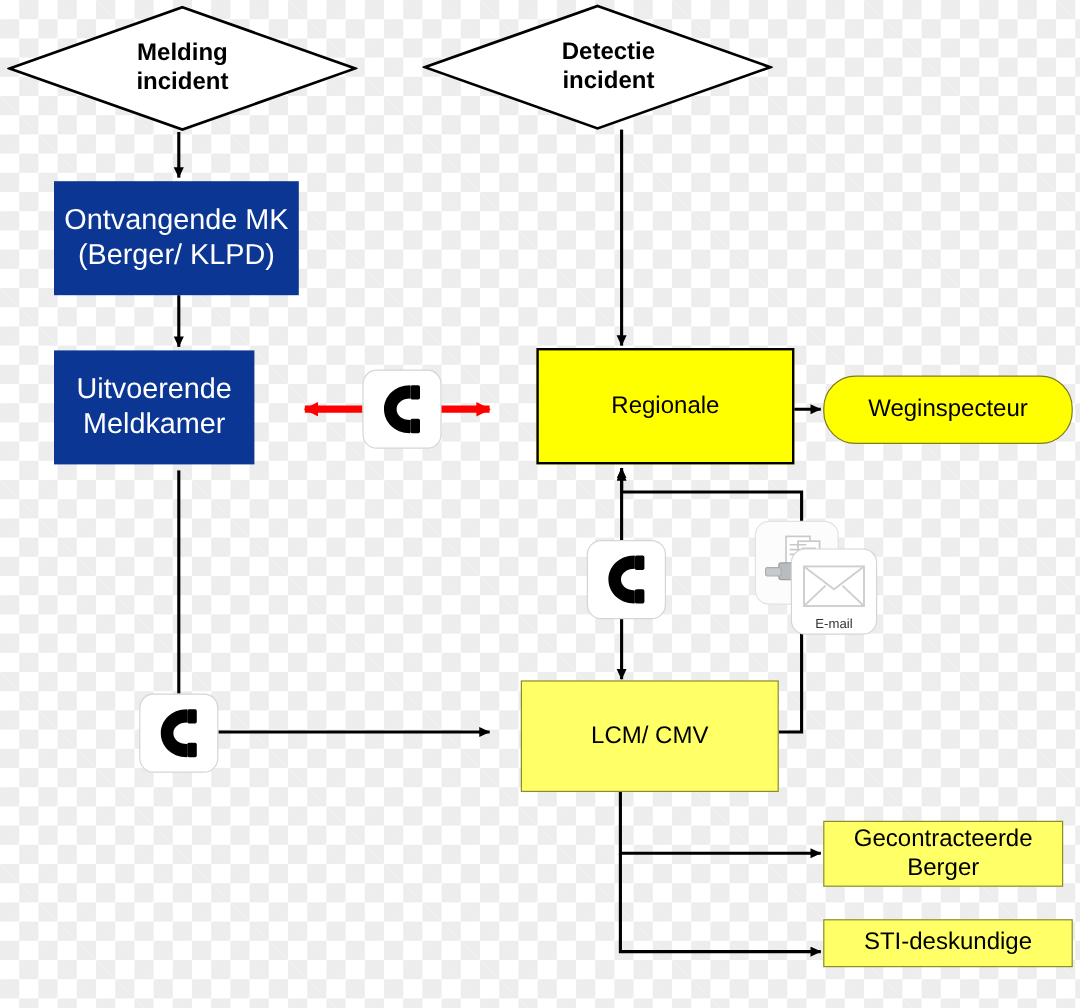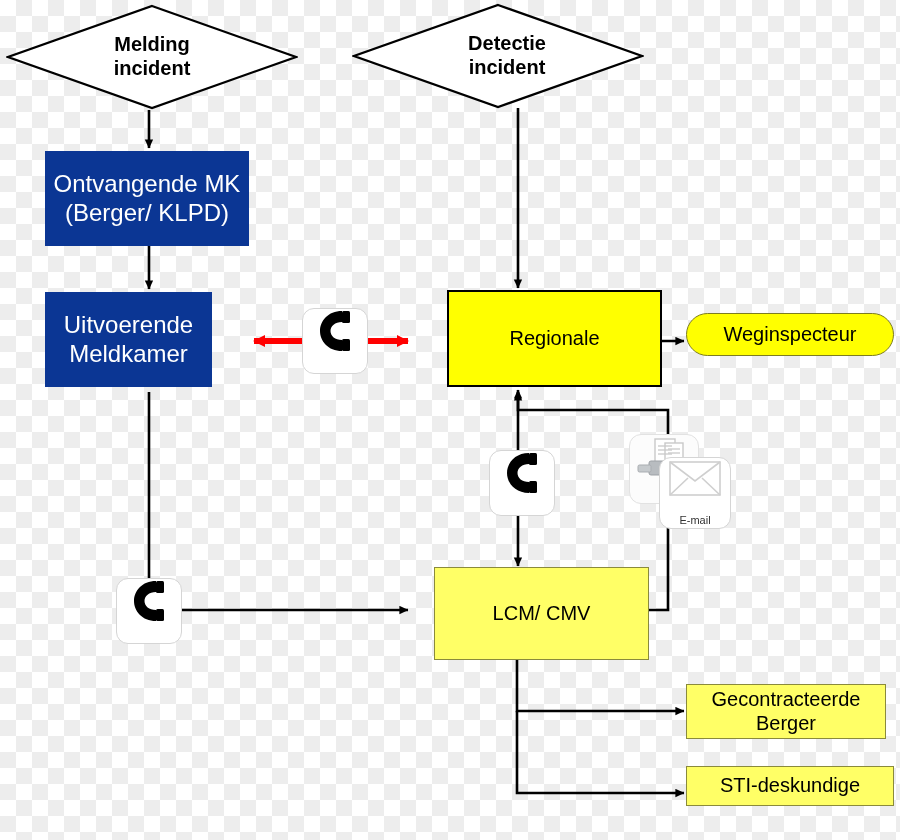--- a/index.html
+++ b/index.html
@@ -23,21 +23,21 @@
   .diamond{background:transparent;}
   .diamond .dlabel{position:relative;z-index:2;font-weight:bold;font-size:20px;color:#000;}
   .diamond svg{position:absolute;left:0;top:0;}
 
   .box-blue{background:#0b3694;color:#ffffff;font-size:24px;}
   .box-yellow-strong{background:#ffff00;border:2px solid #000000;color:#000000;font-size:20px;}
   .box-yellow-pure{background:#ffff00;border:1px solid #7c7c22;color:#000000;font-size:20px;}
   .box-yellow-light{background:#ffff66;border:1px solid #8a8a3c;color:#000000;font-size:20px;}
 
   .icon-card{position:absolute;background:#ffffff;border:1px solid #d5d5d5;border-radius:12px;
-             box-sizing:border-box;display:flex;align-items:flex-start;justify-content:center;}
+             box-sizing:border-box;display:flex;align-items:center;justify-content:center;}
   .icon-card.ghost{background:#fcfcfc;border-color:#e2e2e2;}
   .icon-card .cap{position:absolute;bottom:2px;left:0;right:0;text-align:center;
                   font-size:11px;color:#333;}
 </style>
 </head>
 <body>
 
 <div id="stage">
 
   <svg id="wires" viewBox="0 0 900 840" xmlns="http://www.w3.org/2000/svg">
@@ -112,21 +112,21 @@
       <div>Meldkamer</div>
     </div>
   </div>
 
   <div class="node box-yellow-strong" style="left:410px;top:290px;width:215px;height:97px;margin-left:37px;">
     <div>
       <div>Regionale</div>
     </div>
   </div>
 
-  <div class="node box-yellow-pure" style="left:686px;top:313px;width:208px;height:43px;border-radius:27px;">
+  <div class="node box-yellow-pure" style="left:686px;top:313px;width:208px;height:57px;border-radius:27px;">
     <div>Weginspecteur</div>
   </div>
 
   <div class="node box-yellow-light" style="left:410px;top:567px;width:215px;height:93px;margin-left:24px;">
     <div>LCM/ CMV</div>
   </div>
 
   <div class="node box-yellow-light" style="left:686px;top:684px;width:200px;height:55px;">
     <div>Gecontracteerde Berger</div>
   </div>

